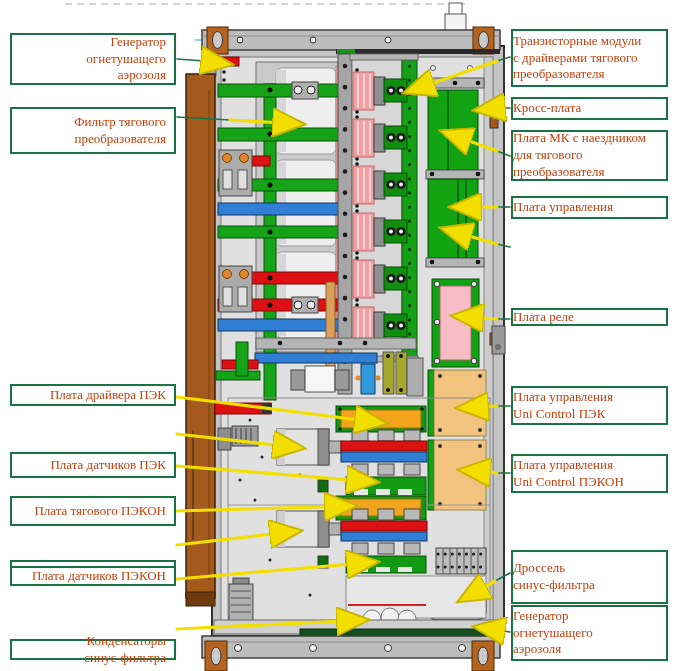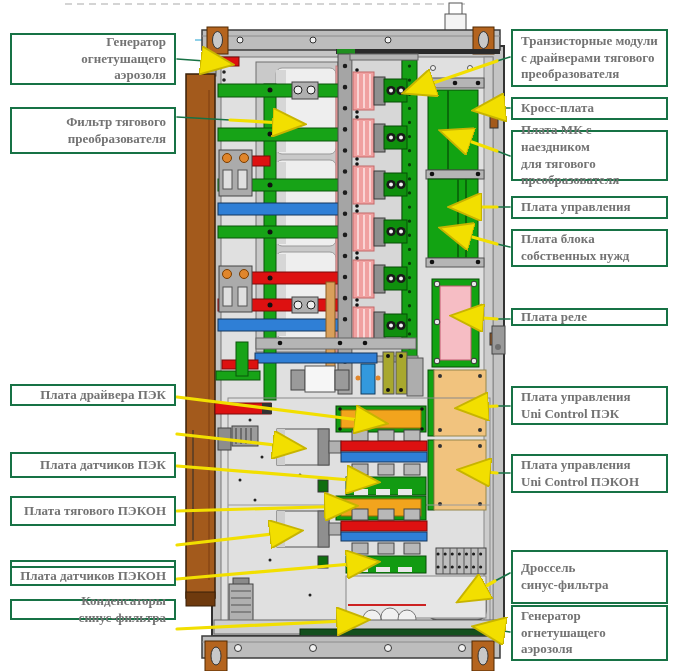--- a/index.html
+++ b/index.html
@@ -1,23 +1,23 @@
 <!DOCTYPE html>
 <html><head>
 <meta charset="utf-8">
 <style>
   html,body{margin:0;padding:0;background:#fff;}
   .stage{position:relative;width:677px;height:671px;background:#fff;overflow:hidden;
          font-family:"Liberation Serif",serif;}
   .stage svg{position:absolute;left:0;top:0;}
   .callout{position:absolute;box-sizing:border-box;background:#fff;border:2px solid #177245;
-           font-weight:bold;font-size:13px;line-height:1.3;color:#737373;
+           font-weight:normal;font-size:13px;line-height:1.3;color:#c2410c;
            display:flex;align-items:center;white-space:pre-line;z-index:5;}
   .callout.left{left:10px;width:166px;justify-content:flex-end;text-align:right;padding:1px 8px 1px 4px;}
-  .callout.right{left:511px;width:157px;justify-content:flex-start;text-align:left;padding:1px 4px 1px 8px;}
+  .callout.right{left:511px;width:157px;justify-content:flex-start;text-align:left;padding:1px 4px 1px 0;}
 </style>
 </head>
 <body>
 
 <div class="stage">
 
 <svg width="677" height="671" viewBox="0 0 677 671">
   <defs>
     <marker id="ah" markerWidth="11" markerHeight="9" refX="9" refY="4.5" orient="auto">
       <path d="M0,0 L10.5,4.5 L0,9 z" fill="#f2df00" stroke="#c7b400" stroke-width="0.6"></path>
@@ -390,33 +390,31 @@
 <div class="callout left" style="top:33px;height:52px">Генератор
 огнетушащего
 аэрозоля</div>
 <div class="callout left" style="top:107px;height:47px">Фильтр тягового
 преобразователя</div>
 <div class="callout left" style="top:384px;height:22px">Плата драйвера ПЭК</div>
 <div class="callout left" style="top:452px;height:26px">Плата датчиков ПЭК</div>
 <div class="callout left" style="top:496px;height:30px">Плата тягового ПЭКОН</div>
 <div class="callout left" style="top:560px;height:26px">Фильтр ПЭКОН</div>
 <div class="callout left" style="top:566px;height:20px">Плата датчиков ПЭКОН</div>
-<div class="callout left" style="top:599px;height:21px">Конденсаторы
+<div class="callout left" style="top:639px;height:21px">Конденсаторы
 синус-фильтра</div>
 
 <div class="callout right" style="top:29px;height:58px">Транзисторные модули
 с драйверами тягового
 преобразователя</div>
 <div class="callout right" style="top:97px;height:23px">Кросс-плата</div>
 <div class="callout right" style="top:130px;height:51px">Плата МК с наездником
 для тягового
 преобразователя</div>
 <div class="callout right" style="top:196px;height:23px">Плата управления</div>
-<div class="callout right" style="top:229px;height:38px">Плата блока
-собственных нужд</div>
 <div class="callout right" style="top:308px;height:18px">Плата реле</div>
 <div class="callout right" style="top:386px;height:39px">Плата управления
 Uni Control ПЭК</div>
 <div class="callout right" style="top:454px;height:39px">Плата управления
 Uni Control ПЭКОН</div>
 <div class="callout right" style="top:550px;height:54px">Дроссель
 синус-фильтра</div>
 <div class="callout right" style="top:605px;height:56px">Генератор
 огнетушащего
 аэрозоля</div>

